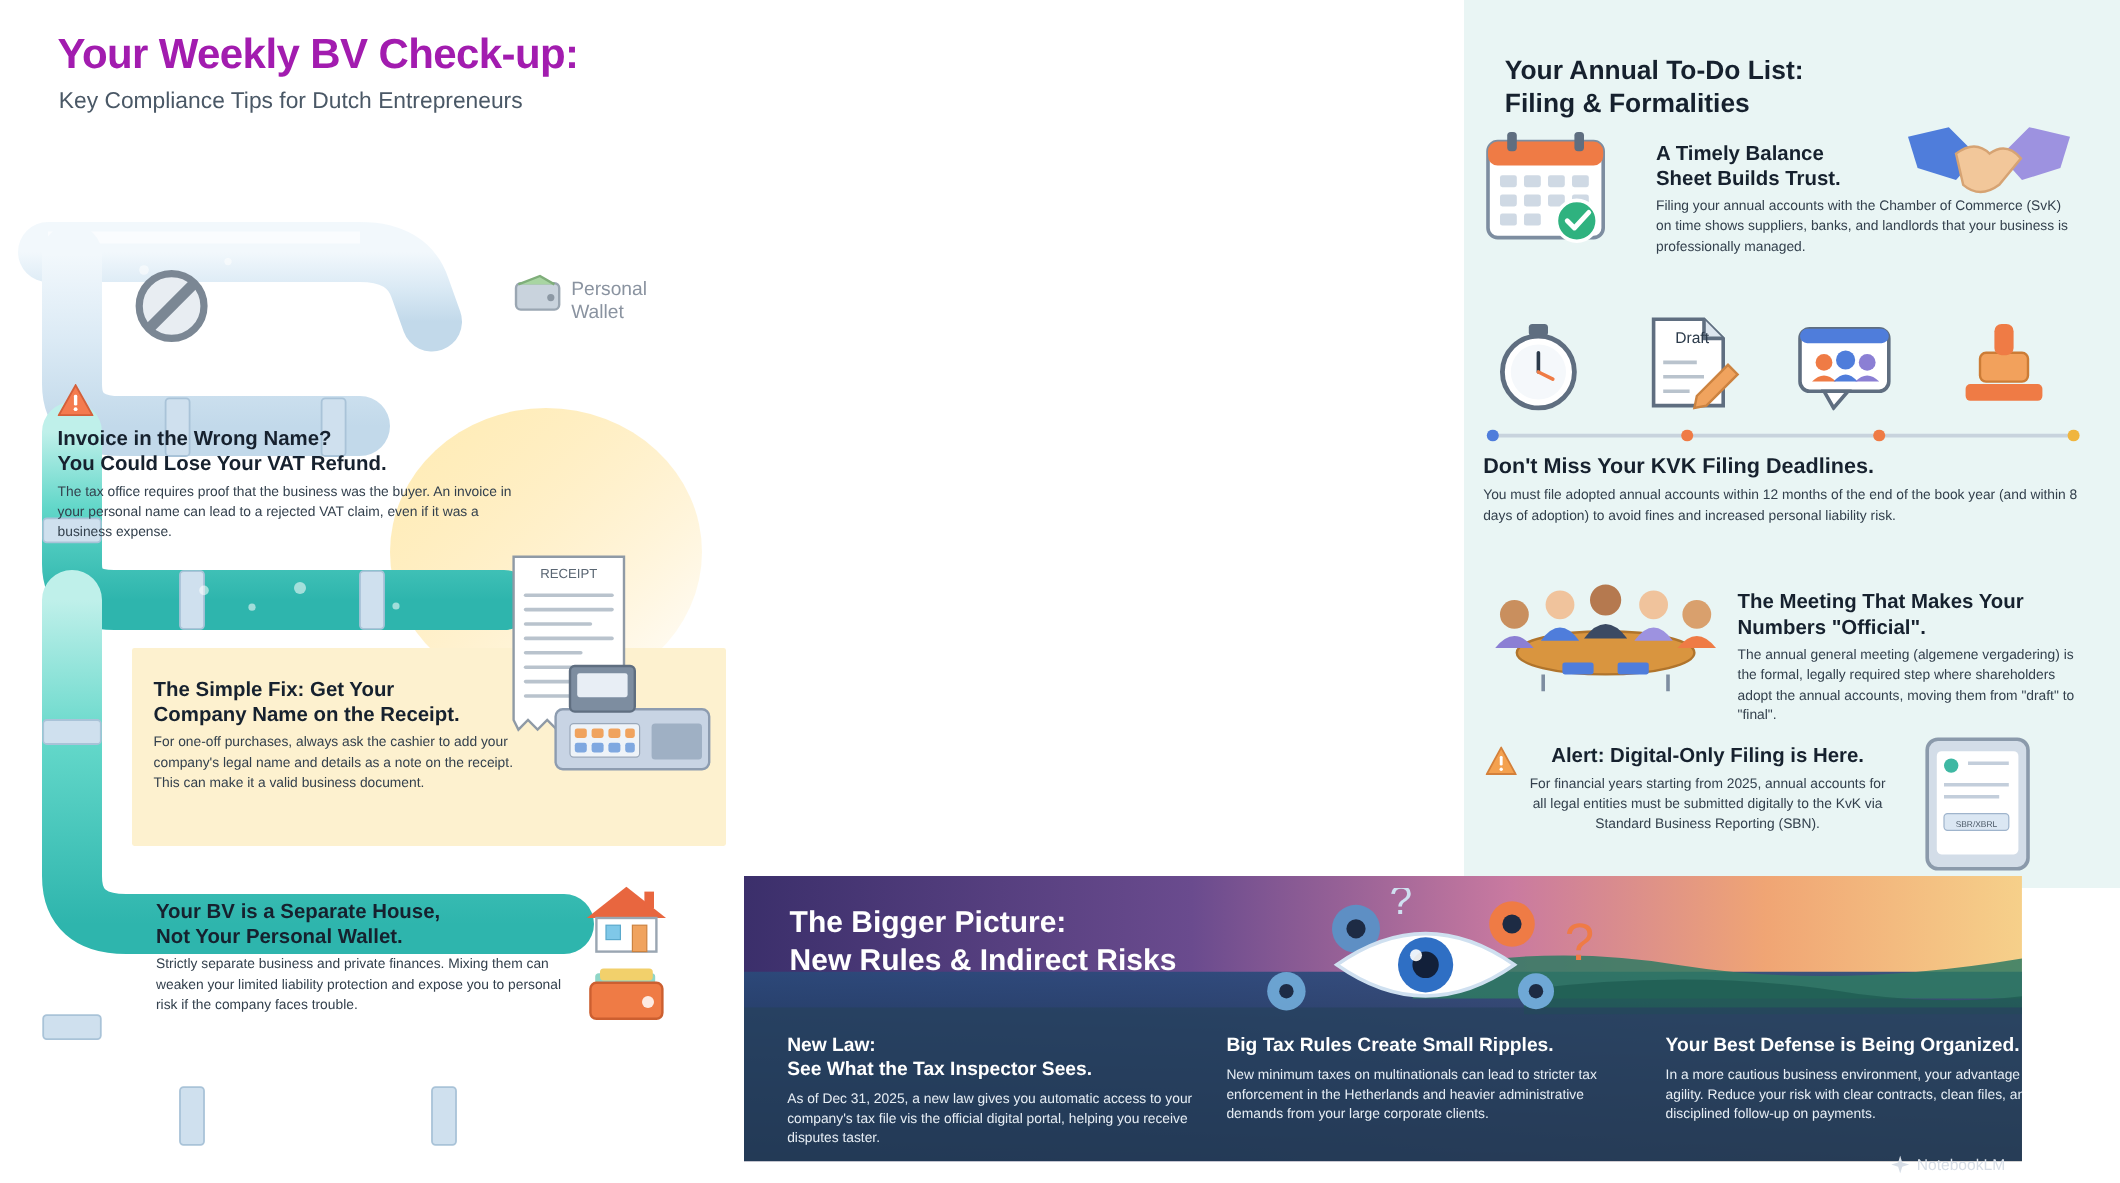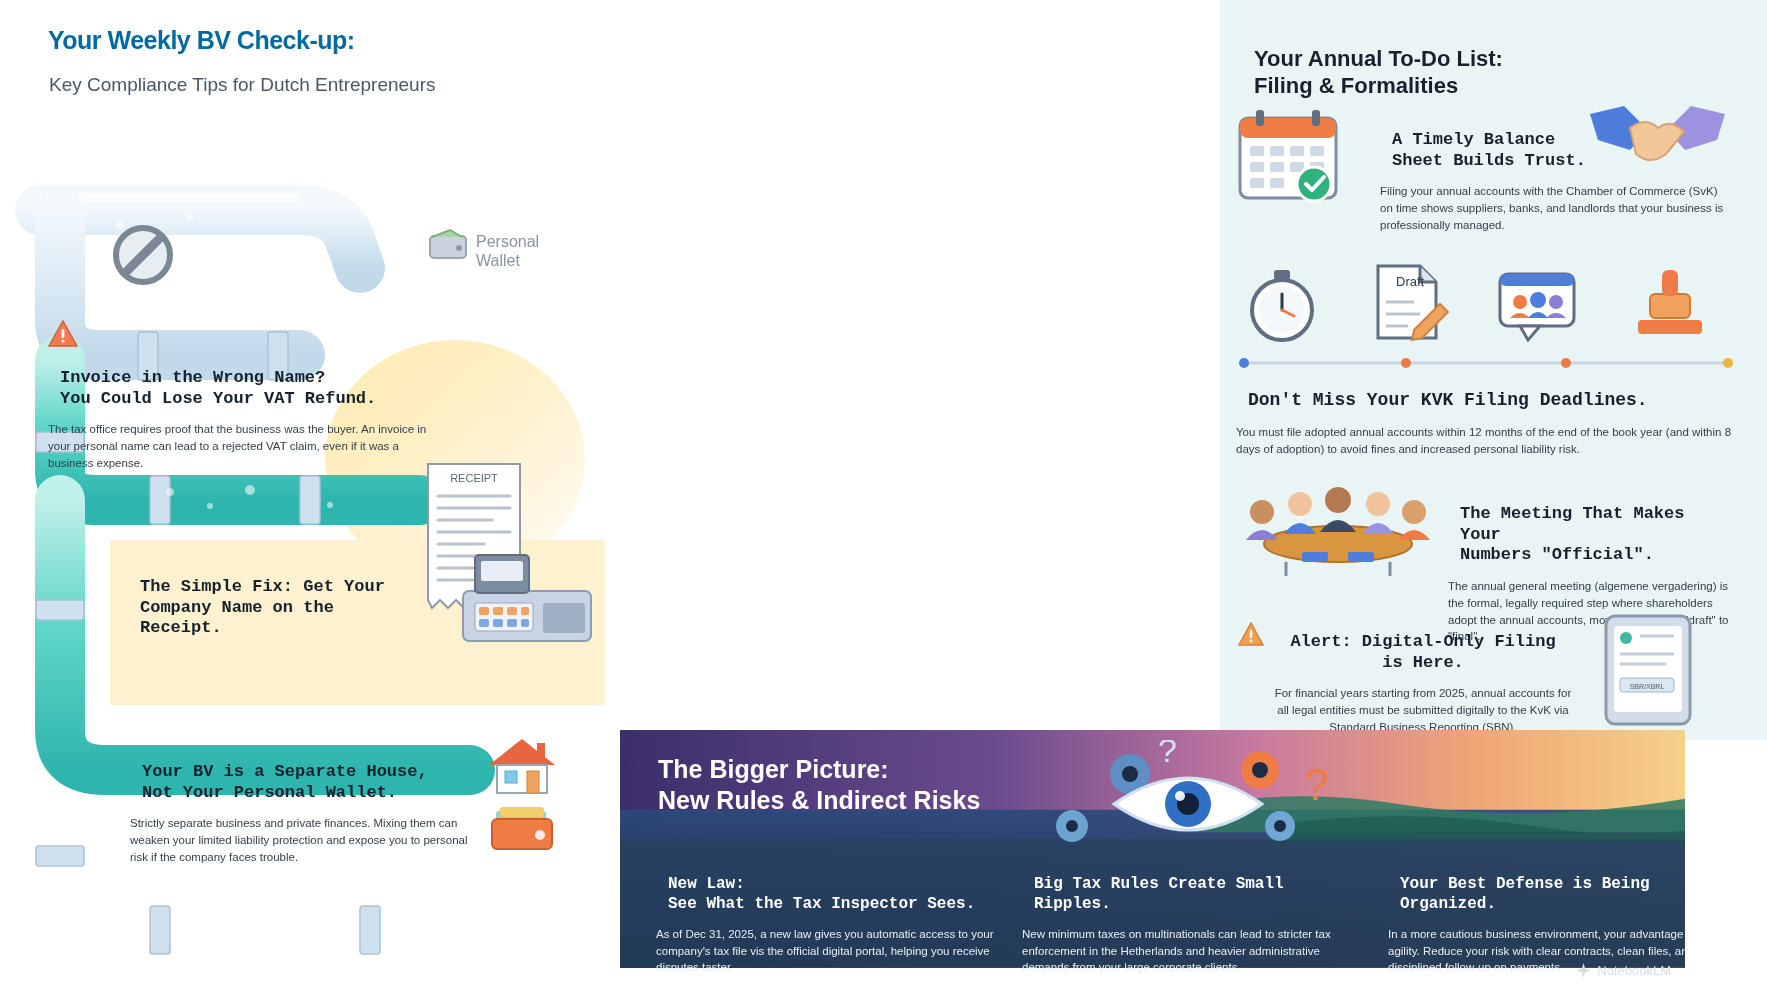--- a/index.html
+++ b/index.html
@@ -14,33 +14,33 @@
   .root{position:absolute;inset:0;}
 
   
   .col-left{position:absolute;left:0;top:0;width:620px;height:986px;background:#ffffff;}
   .col-mid{position:absolute;left:620px;top:0;width:600px;height:986px;background:#ffffff;}
   .col-right{position:absolute;left:1220px;top:0;width:547px;height:740px;background:#e9f5f4;}
 
   
   h1.main{
     position:absolute;left:48px;top:26px;margin:0;
-    font-size:25px;font-weight:bold;letter-spacing:-.5px;color:#0369a1;
+    font-size:35px;font-weight:bold;letter-spacing:-.5px;color:#a21caf;
   }
   .sub-main{
     position:absolute;left:49px;top:74px;font-size:19px;color:#4a5866;
   }
   h2.sec{
     margin:16px;font-size:22px;font-weight:bold;line-height:1.22;color:#16212e;
   }
   .left-h2{position:absolute;left:48px;top:148px;}
   .mid-h2{position:absolute;left:692px;top:30px;}
   .right-h2{position:absolute;left:1238px;top:30px;}
 
-  h3{margin:12px;font-size:17px;font-weight:bold;line-height:1.22;color:#16212e;font-family:Liberation Mono, monospace;}
+  h3{margin:0;font-size:17px;font-weight:bold;line-height:1.22;color:#16212e;}
   p.body{margin:5px 0 0 0;font-size:11.5px;line-height:1.45;color:#33404d;}
 
   
   .pipe-svg{position:absolute;left:0;top:170px;width:620px;height:816px;}
 
   .wallet-label{
     position:absolute;left:476px;top:232px;font-size:16px;color:#8a93a0;line-height:1.2;
   }
   .wallet-icon-top{position:absolute;left:428px;top:228px;}
 
@@ -224,20 +224,21 @@
             <rect x="52" y="74" width="10" height="8" rx="2"></rect>
             <rect x="66" y="74" width="8" height="8" rx="2"></rect>
           </g>
       </g>
       <rect x="88" y="58" width="42" height="30" rx="3" fill="#9fb0c4"></rect>
     </svg>
 
     <div class="blk-fix">
       <h3 style="white-space:pre-line">The Simple Fix: Get Your
 Company Name on the Receipt.</h3>
+      <p class="body">For one-off purchases, always ask the cashier to add your company's legal name and details as a note on the receipt. This can make it a valid business document.</p>
     </div>
 
     <svg class="house-art" width="74" height="62" viewBox="0 0 74 62">
       <path d="M37 4 L70 30 H4 Z" fill="#e8663f"></path>
       <rect x="12" y="30" width="50" height="28" fill="#ffffff" stroke="#9aa6b2" stroke-width="2"></rect>
       <rect x="20" y="36" width="12" height="12" fill="#7fc8e8" stroke="#5aa9cc"></rect>
       <rect x="42" y="36" width="12" height="22" fill="#f0a35e" stroke="#cc8340"></rect>
       <rect x="52" y="8" width="8" height="14" fill="#e8663f"></rect>
     </svg>
     <svg class="wallet-art" width="66" height="50" viewBox="0 0 66 50">

